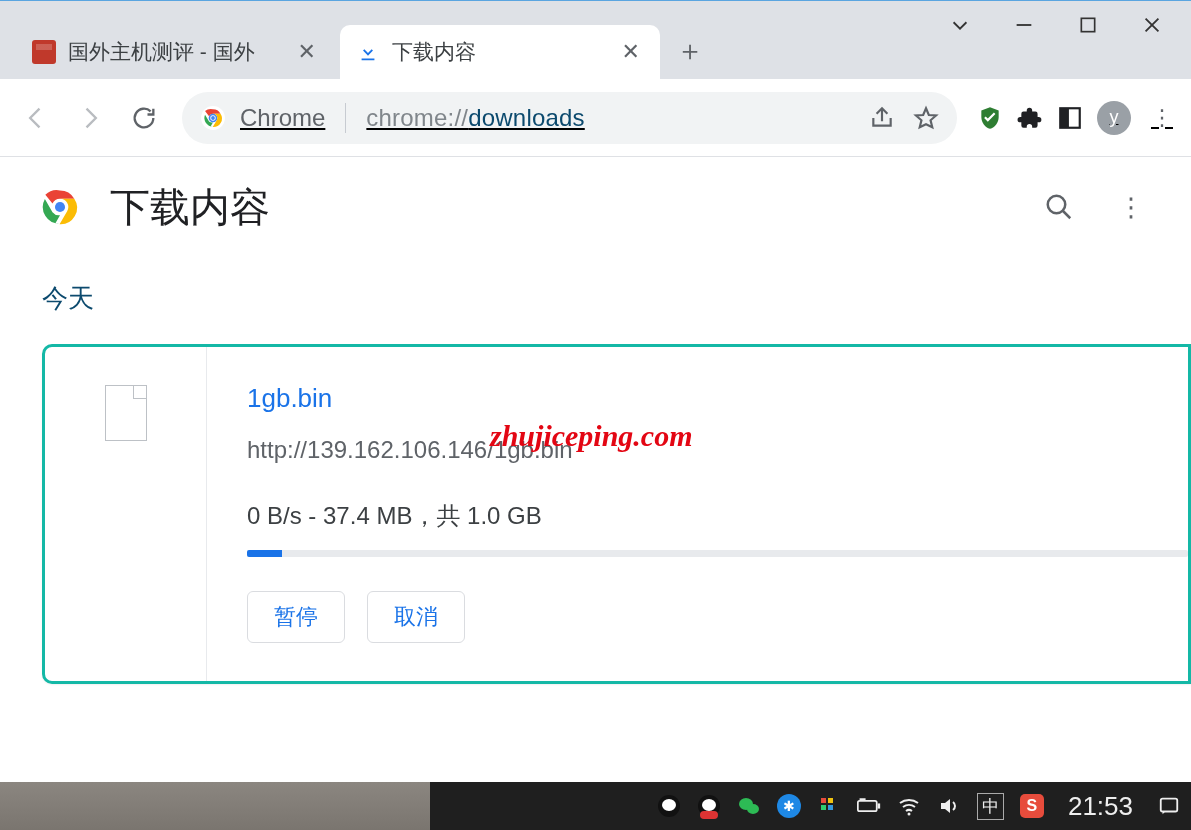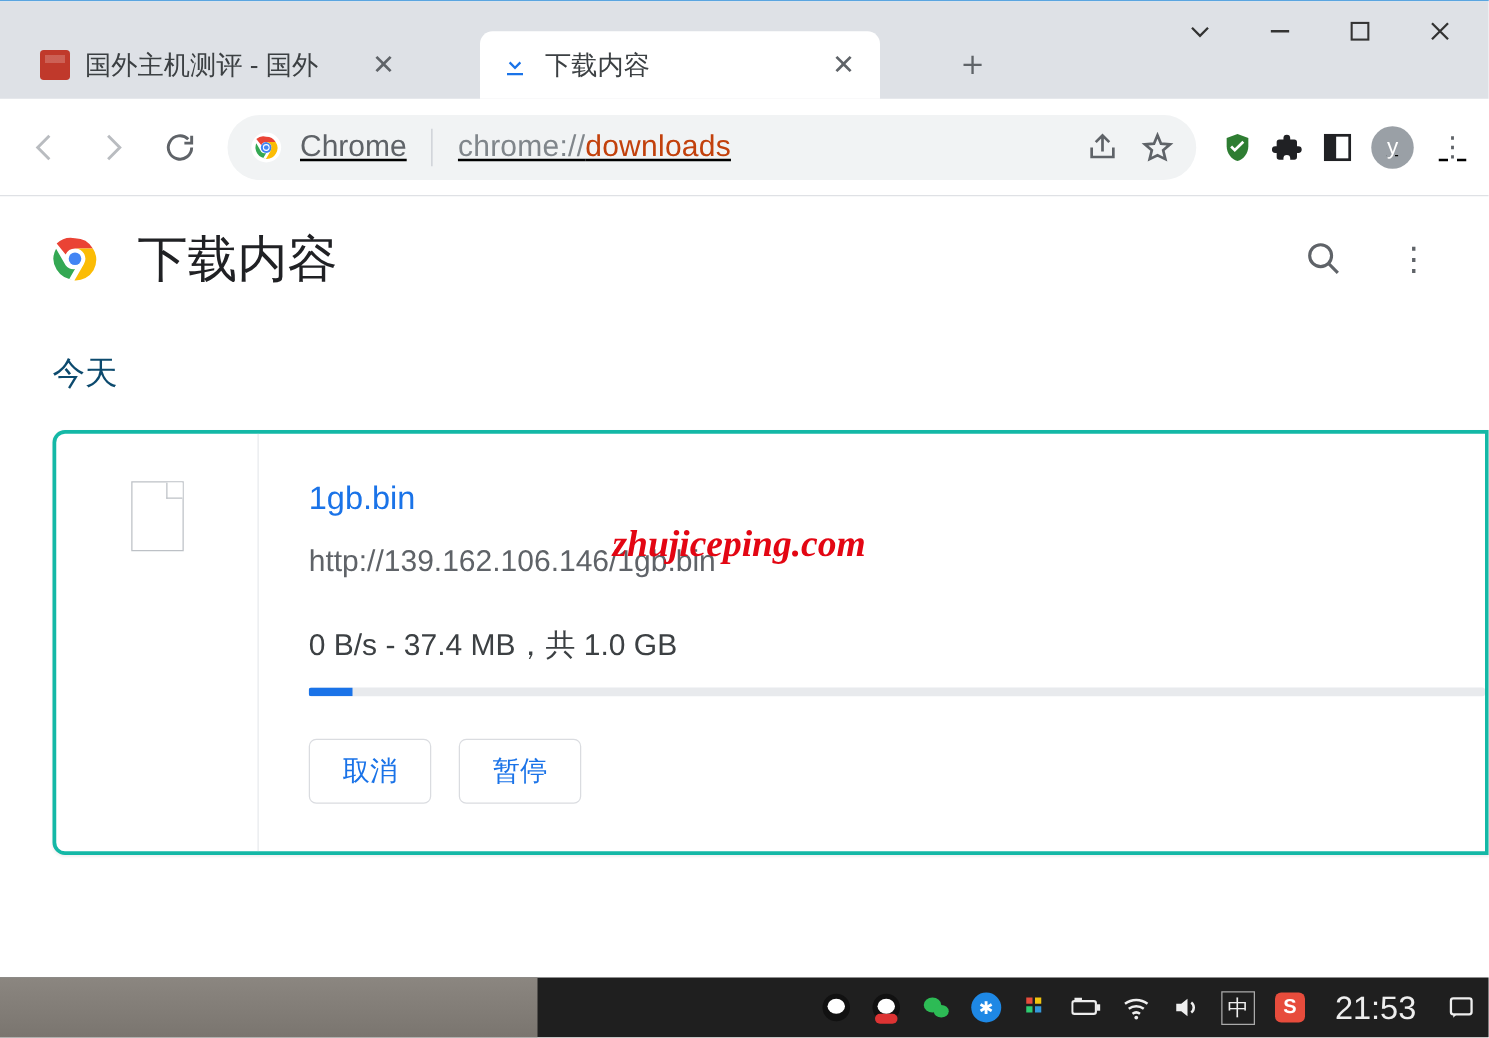--- a/index.html
+++ b/index.html
@@ -18,21 +18,20 @@
   background: #dee1e6;
   display: flex;
   align-items: flex-end;
   position: relative;
 }
 .tabs {
   display: flex;
   align-items: flex-end;
   height: 100%;
   padding-left: 16px;
-  gap: 44px;
 }
 .tab {
   display: flex;
   align-items: center;
   height: 54px;
   padding: 0 16px 0 16px;
   border-radius: 10px 10px 0 0;
   margin-right: 4px;
   position: relative;
   font-size: 21px;
@@ -75,21 +74,21 @@
   display:flex;
   align-items:center;
   padding: 0 18px;
   gap:14px;
   margin: 0 8px;
 }
 .omnibox .chrome-logo { width:26px;height:26px; }
 .omnibox .label-chrome { font-size:24px; color:#5f6368; }
 .omnibox .sep { width:1px; height:30px; background:#c7cbd1; margin:0 6px; }
 .omnibox .url { font-size:24px; color:#80868b; letter-spacing:0.2px; }
-.omnibox .url .dark { color:#c2410c; }
+.omnibox .url .dark { color:#0c4a6e; }
 .omnibox-right { margin-left:auto; display:flex; gap:18px; color:#5f6368; }
 .ext-area { display:flex; align-items:center; gap:14px; margin-left:6px; }
 .shield { width:26px;height:26px; }
 .avatar { width:34px;height:34px;border-radius:50%;background:#9aa0a6;color:#fff;display:flex;align-items:center;justify-content:center;font-size:18px; }
 
 .dl-header {
   height: 100px;
   display:flex;
   align-items:center;
   padding: 0 38px;
@@ -297,22 +296,22 @@
       <div class="file-icon"></div>
     </div>
     <div class="body">
       <a class="file-name">1gb.bin</a>
       <div class="file-url">http://139.162.106.146/1gb.bin</div>
       <div class="file-status">0 B/s - 37.4 MB，共 1.0 GB</div>
       <div class="progress">
           <div class="bar"></div>
         </div>
       <div class="actions">
+        <button>暂停</button>
         <button>取消</button>
-        <button>暂停</button>
       </div>
     </div>
   </div>
 </div>
 
 <div class="watermark">zhujiceping.com</div>
 
 <div class="taskbar">
   <div class="left"></div>
   <div class="tray">

